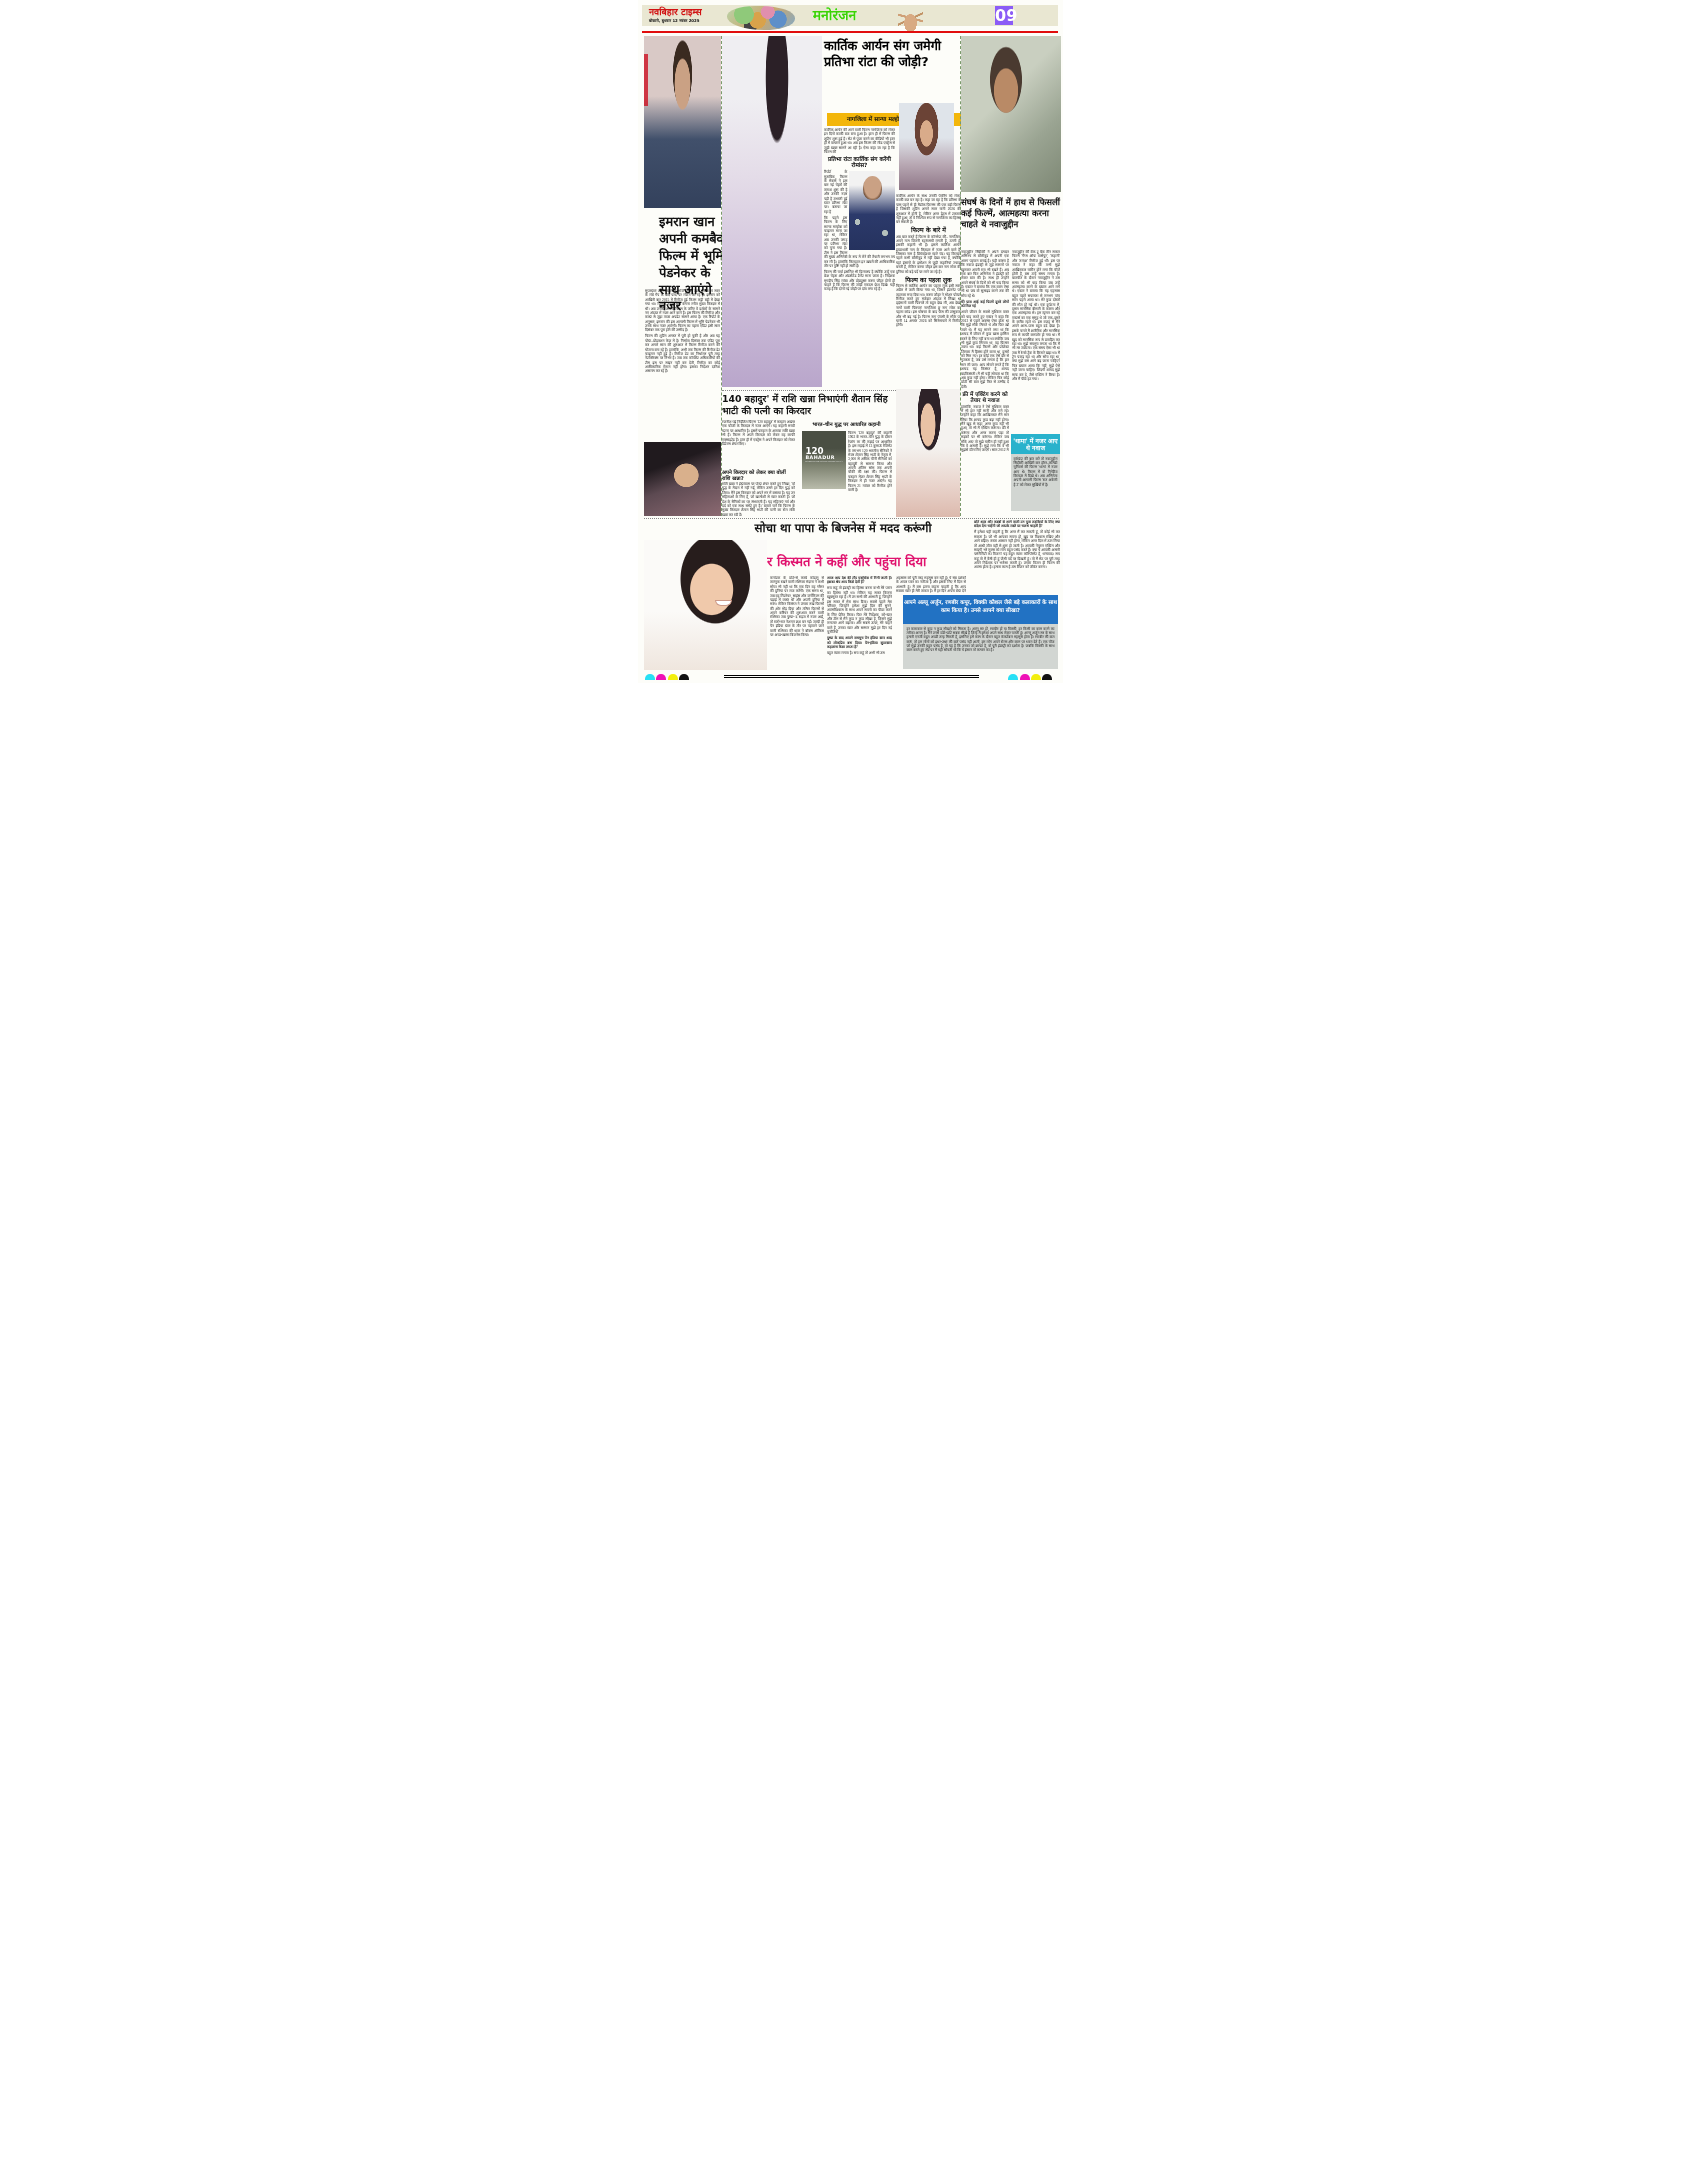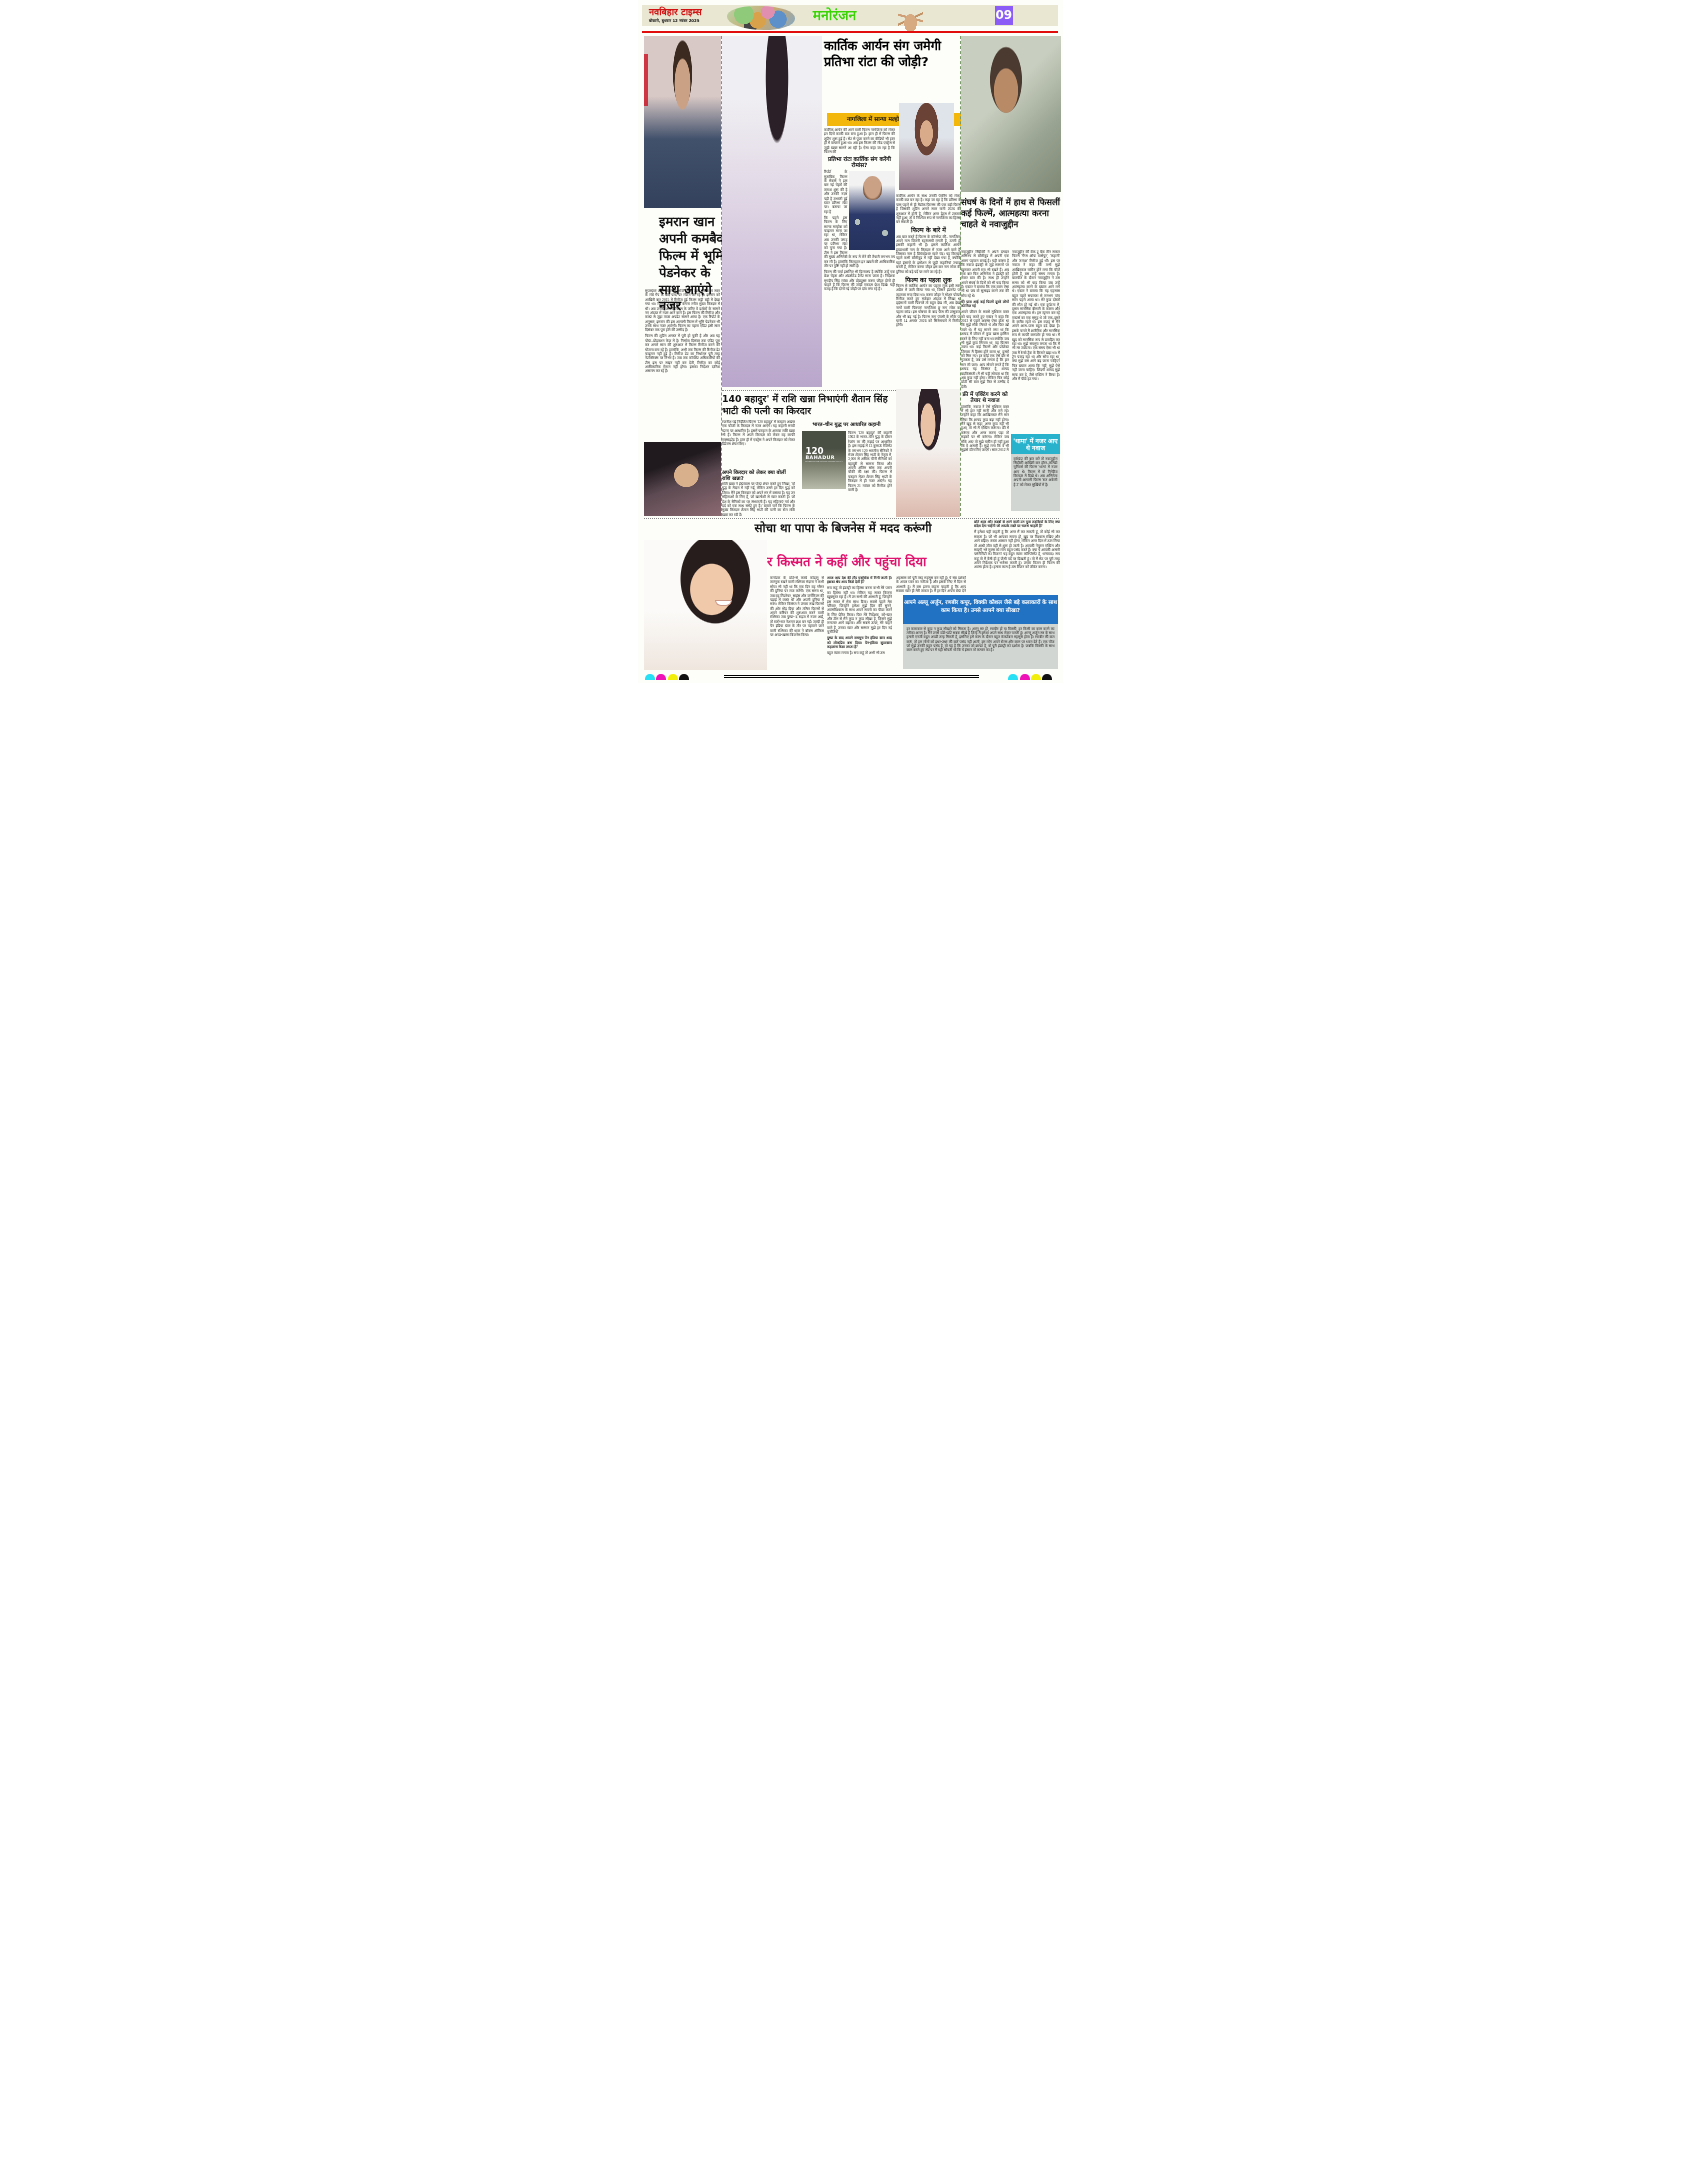--- a/index.html
+++ b/index.html
@@ -19,21 +19,21 @@
                    radial-gradient(circle at 35% 80%,#444 0 14%,transparent 15%),
                    linear-gradient(135deg,#b9d3a8,#caa86f 55%,#7fa9c9);}
   .section-title{position:absolute;left:153px;top:5.7px;width:87px;text-align:center;
         font-family:"DejaVu Sans",sans-serif;font-weight:bold;font-size:14px;color:#3cd206;
         text-shadow:0.4px 0.4px 0 #fff,-0.4px -0.4px 0 #fff;line-height:1.4;}
   .statue{position:absolute;left:260px;top:5.2px;width:25px;height:26px;
         background:radial-gradient(ellipse at 50% 70%,#d8aa82 0 35%,transparent 36%),
                    linear-gradient(15deg,transparent 46%,#cfa077 47% 53%,transparent 54%),
                    linear-gradient(-25deg,transparent 44%,#c29467 45% 50%,transparent 51%);}
   .page-num-box{position:absolute;left:357px;top:5.7px;width:17.5px;height:19.6px;background:#8b5cf6;
-        color:#fff;font-family:"DejaVu Sans",sans-serif;font-weight:bold;font-size:12px;
+        color:#fff;font-family:"DejaVu Sans",sans-serif;font-weight:bold;font-size:16px;
         text-align:center;line-height:19.6px;}
   .red-rule{position:absolute;left:4.4px;top:31px;width:416px;height:2.2px;background:#e10d0d;}
   
   .photo{position:absolute;overflow:hidden;}
   .col{position:absolute;overflow:hidden;}
   .body-text p{margin:0 0 1.7px 0;font-size:3.6px;line-height:1.22;text-align:justify;}
   .bold-q{font-weight:bold;}
   .subhead{font-family:"DejaVu Sans",sans-serif;font-weight:bold;text-align:center;line-height:1.15;margin:1.3px 0;}
   .v-divider{position:absolute;border-left:0.4px dashed #7a9a6a;}
   .h-divider{position:absolute;border-top:0.4px dotted #888;}

